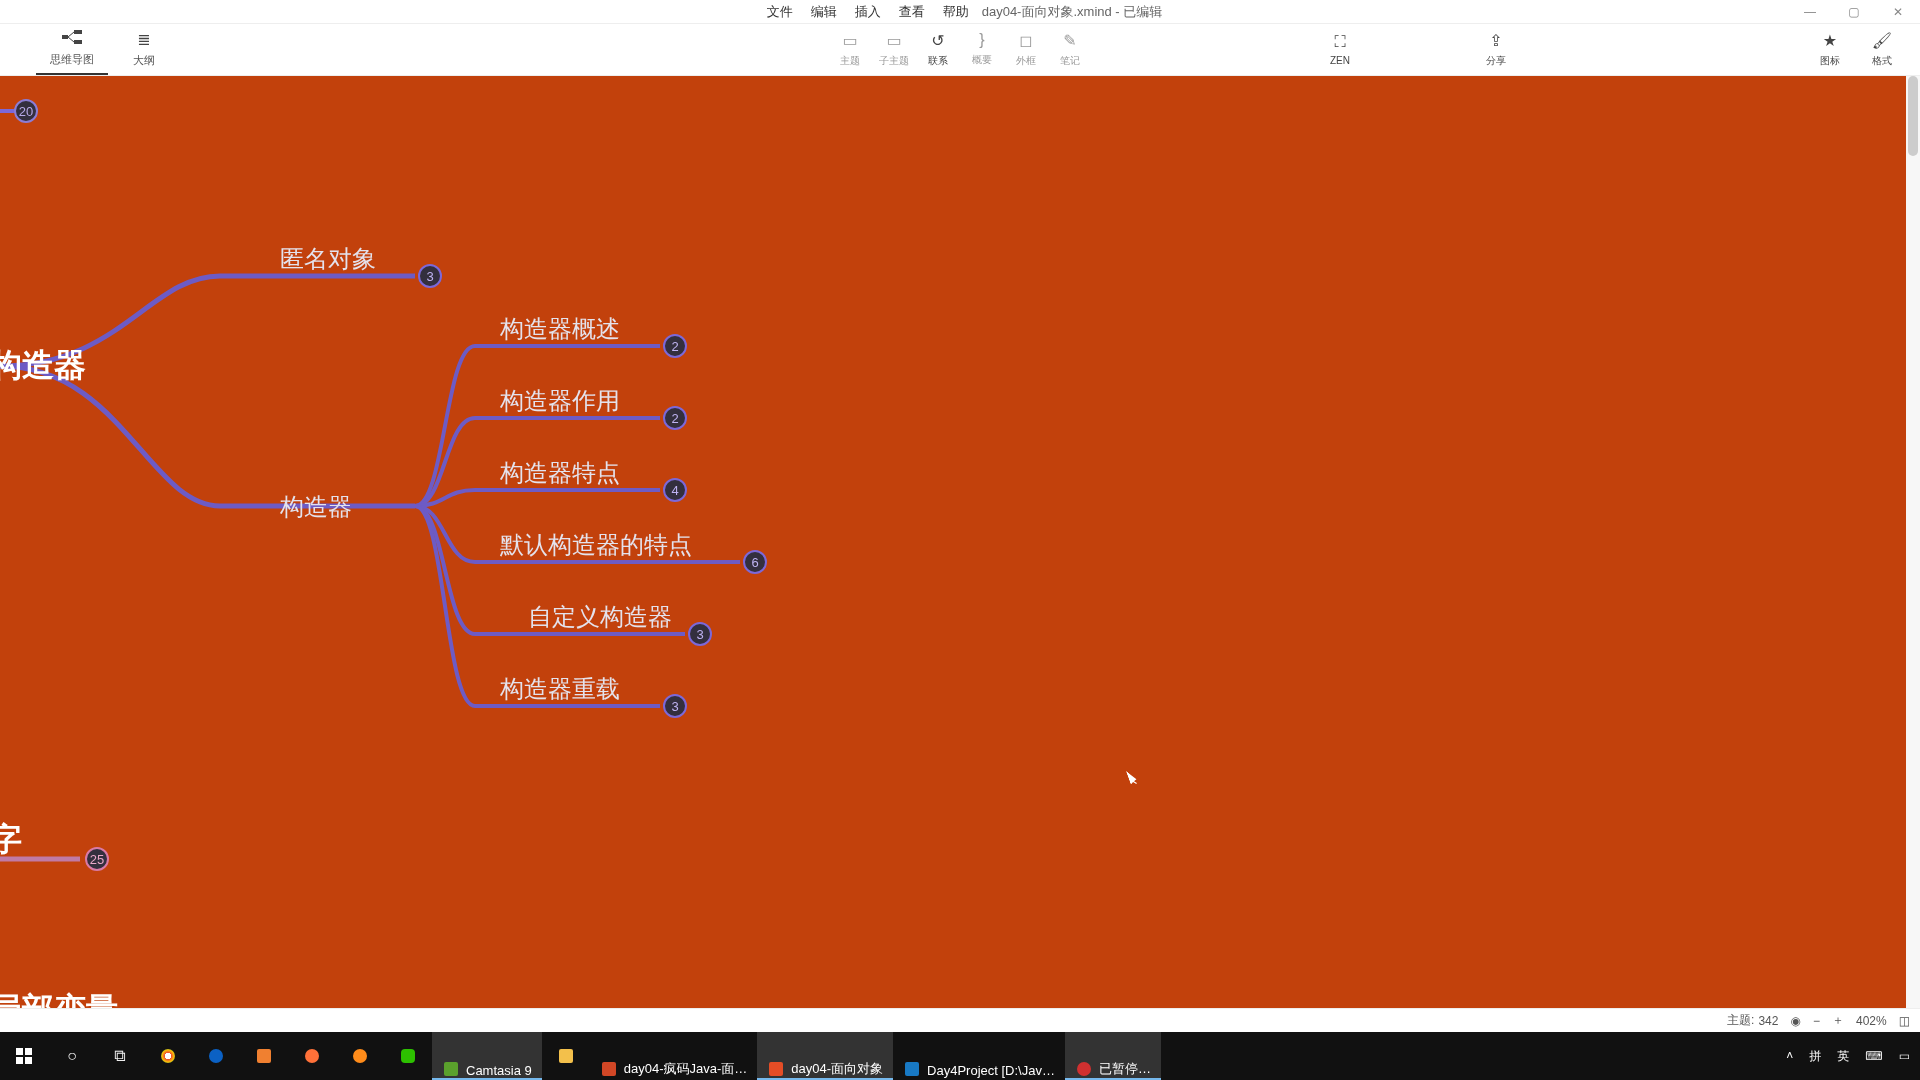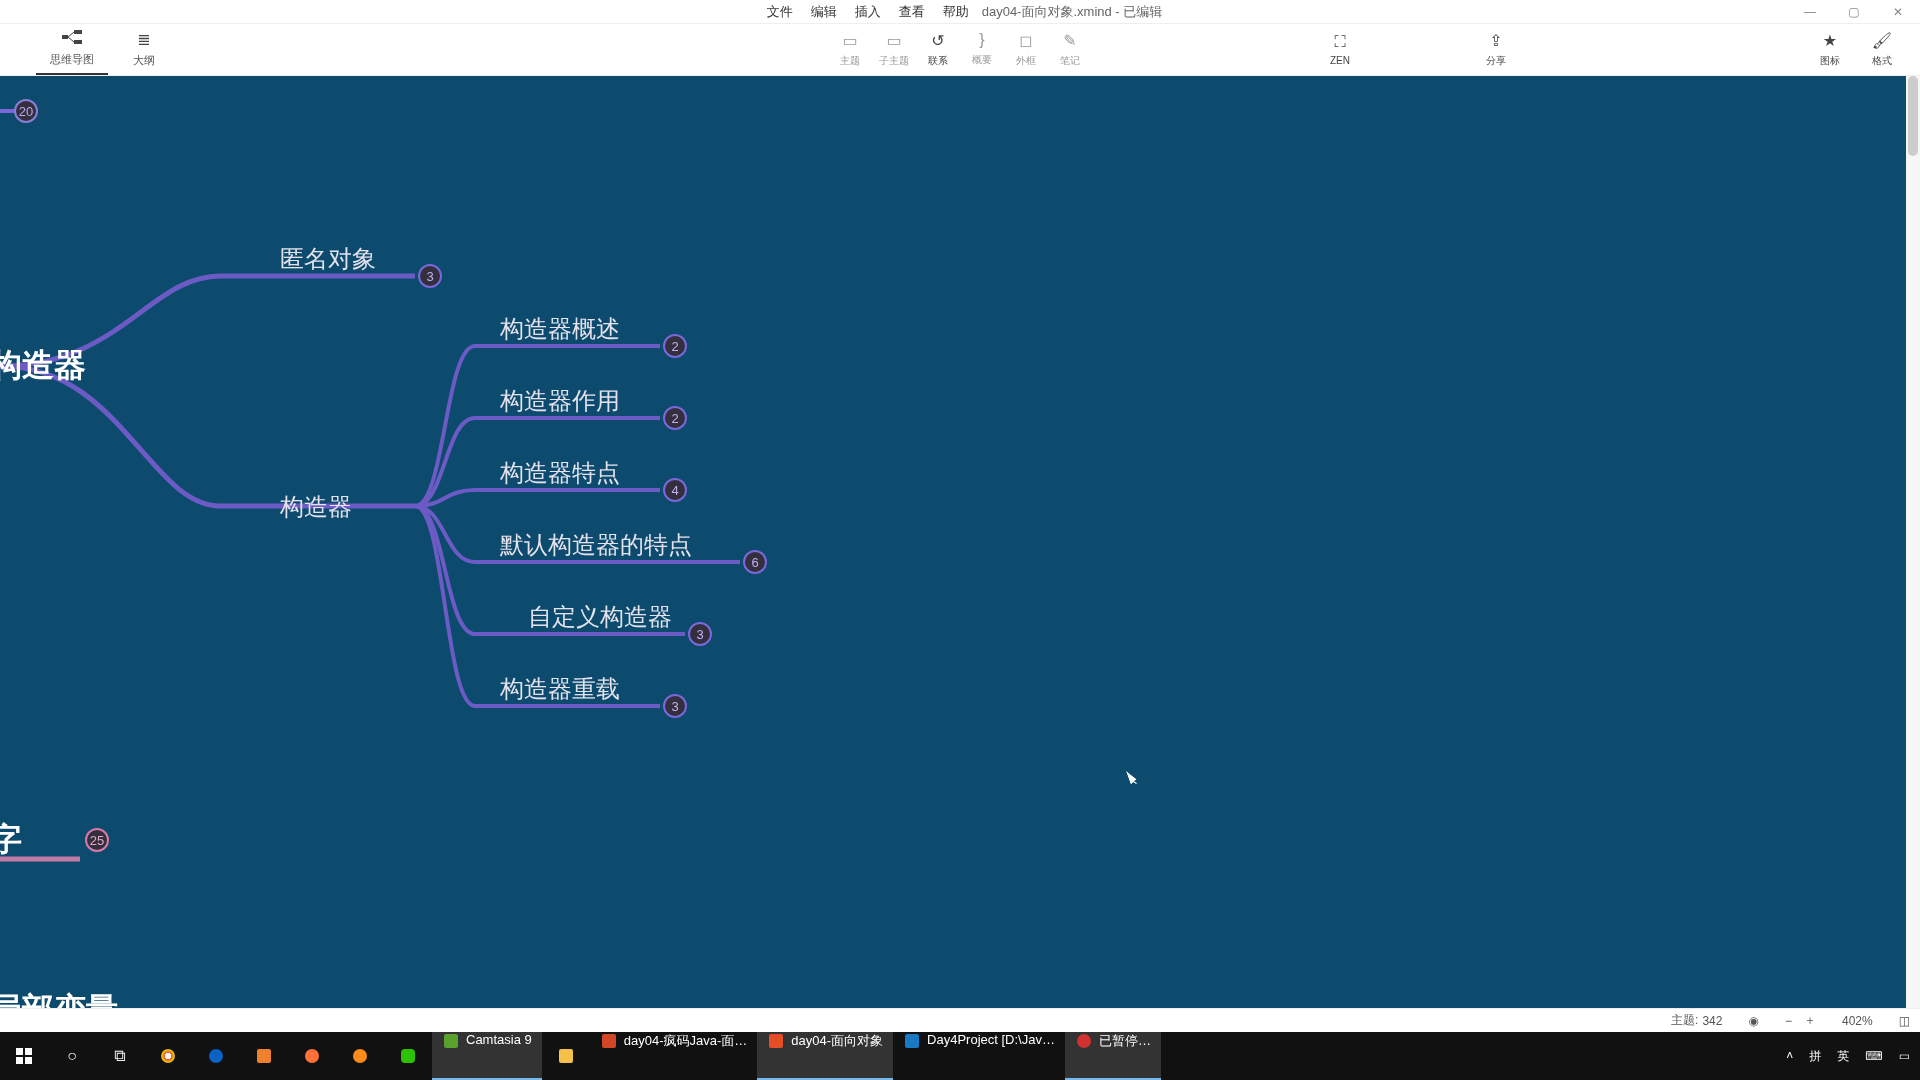--- a/index.html
+++ b/index.html
@@ -71,21 +71,21 @@
   .tb-btn .label { font-size:10px; margin-top:4px; }
   .tb-right { margin-left:auto; display:flex; align-items:center; }
   .tb-right .tb-btn { width:56px; }
   .tb-far-right { display:flex; align-items:center; padding-right:12px; }
   .tb-far-right .tb-btn { width:52px; color:#444; }
 
   
   .canvas {
     position: absolute;
     left: 0; right: 0; top: 76px; bottom: 26px;
-    background: #0c4a6e;
+    background: #c2410c;
     overflow: hidden;
   }
   .scroll-h {
     position:absolute; bottom:0; left:0; right:0; height:14px; background:#f7f7f7;
   }
   .scroll-h .thumb {
     position:absolute; left:0; width:990px; top:2px; height:10px; background:#ccc; border-radius:5px;
   }
   .scroll-v {
     position:absolute; right:0; top:0; bottom:14px; width:14px; background:#f7f7f7;
@@ -135,31 +135,31 @@
     transform:rotate(-30deg) skewX(-10deg);
     background:#fff;
     clip-path: polygon(0 0, 60% 75%, 35% 78%, 55% 100%, 45% 100%, 25% 80%, 0 85%);
   }
 
   
   .statusbar {
     position:absolute; left:0; right:0; bottom:48px; height:24px;
     background:#fff; border-top:1px solid #eee;
     display:flex; align-items:center; justify-content:flex-end;
-    padding:0 10px; font-size:12px; color:#555; gap:26px;
+    padding:0 10px; font-size:12px; color:#555; gap:12px;
   }
   .sb-item { display:flex; align-items:center; gap:4px; }
 
   
   .taskbar {
     position:absolute; left:0; right:0; bottom:0; height:48px;
     background:#111; color:#fff; display:flex; align-items:center;
   }
   .tb-icon { width:48px; height:48px; display:flex; align-items:center; justify-content:center; font-size:16px; color:#eee; }
-  .task-item { height:48px; display:flex; align-items:flex-start; padding:0 10px; gap:6px; font-size:13px; border-bottom:2px solid transparent; }
+  .task-item { height:48px; display:flex; align-items:flex-end; padding:0 10px; gap:6px; font-size:13px; border-bottom:2px solid transparent; }
   .task-item.active { background:#333; border-bottom:2px solid #76b9ed; }
   .task-item .tico { width:18px; height:18px; display:flex; align-items:center; justify-content:center; font-size:12px; }
   .tray { margin-left:auto; display:flex; align-items:center; gap:8px; padding-right:6px; font-size:12px; }
   .tray .titem { padding:0 4px; }
 
   .sq { width:14px;height:14px;display:inline-block;border-radius:2px; }
 </style>
 </head>
 <body>
 
@@ -289,21 +289,21 @@
   <div class="node" style="left:500px; top:453px;">默认构造器的特点</div>
   <div class="badge purple" style="left:743px; top:474px;">6</div>
 
   <div class="node" style="left:528px; top:525px;">自定义构造器</div>
   <div class="badge purple" style="left:688px; top:546px;">3</div>
 
   <div class="node" style="left:500px; top:597px;">构造器重载</div>
   <div class="badge purple" style="left:663px; top:618px;">3</div>
 
   <div class="node big" style="left:-10px; top:742px;">字</div>
-  <div class="badge pink" style="left:85px; top:752px;">25</div>
+  <div class="badge pink" style="left:85px; top:771px;">25</div>
 
   <div class="node big" style="left:-10px; top:912px;">局部变量</div>
   <div class="badge" style="left:205px; top:942px; border-color:#d97a7a; color:#e8a8a8;"></div>
 
   <div class="cursor-arrow" style="left:1128px; top:692px;"></div>
 
   <div class="scroll-v">
       <div class="thumb"></div>
     </div>
   <div class="scroll-h">

